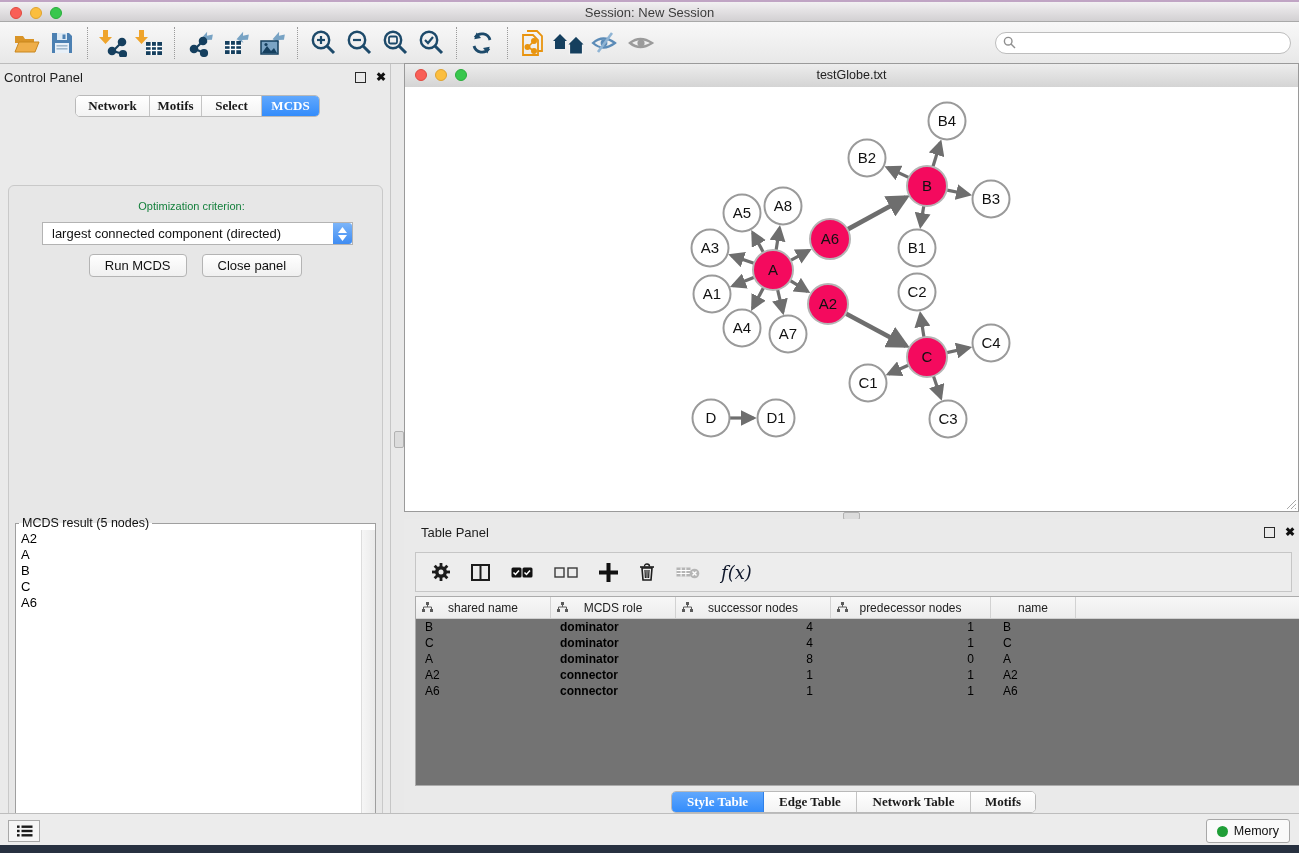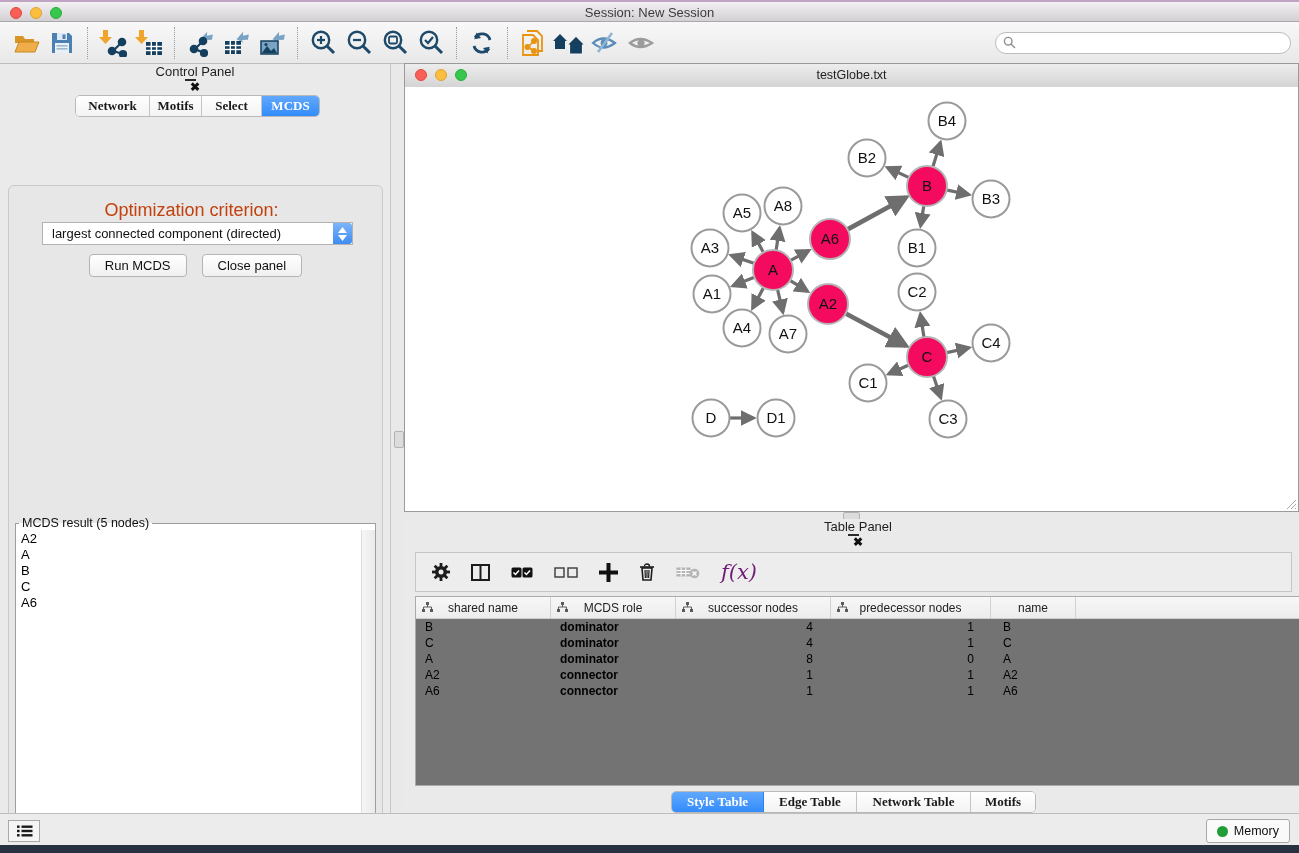--- a/index.html
+++ b/index.html
@@ -27,33 +27,33 @@
   .tb-sep{width:0;height:32px;border-left:1px dotted #9a9a9a;margin:0 7px;flex:0 0 auto;}
   .search-wrap{margin-left:auto;width:296px;height:22px;background:#fff;
     border:1px solid #bdbdbd;border-radius:12px;display:flex;align-items:center;
     padding-left:7px;box-sizing:border-box;}
   .search-wrap input{border:none;outline:none;flex:1;font-size:12px;background:transparent;
     font-family:"Liberation Sans",sans-serif;}
 
   
   .control-panel{left:0;top:64px;width:391px;height:749px;background:#eaeaea;
     border-right:1px solid #c6c6c6;box-sizing:border-box;}
-  .panel-head{height:26px;display:flex;align-items:center;padding:0 4px;font-size:13px;color:#1e1e1e;flex-direction:column;}
+  .panel-head{height:26px;display:flex;align-items:center;padding:0 4px;font-size:13px;color:#1e1e1e;}
   .panel-head .spacer{flex:1;}
   .float-icon{width:9px;height:9px;border:1.6px solid #2a2a2a;display:inline-block;margin-right:10px;}
   .close-icon{font-size:12px;font-weight:bold;color:#111;line-height:1;}
   .seg{display:flex;border:1px solid #b9b9b9;border-radius:5px;overflow:hidden;background:#fff;height:22px;box-sizing:border-box;font-family:Liberation Serif, serif;}
   .seg .s{display:flex;align-items:center;justify-content:center;font-size:13px;font-weight:600;
      color:#1a1a1a;border-right:1px solid #c4c4c4;background:linear-gradient(#ffffff,#f3f3f3);cursor:default;}
   .seg .s:last-child{border-right:none;}
   .seg .s.active{background:linear-gradient(#61a8fd,#338cfb);color:#fff;border-right-color:#2f80e8;}
   .cp-tabs{left:75px;top:95px;}
   .cp-body{left:8px;top:121px;width:375px;height:682px;background:#e7e7e7;
     border:1px solid #c9c9c9;border-radius:6px;box-sizing:border-box;}
-  .opt-label{position:absolute;left:0;right:8px;top:14px;text-align:center;font-size:18px;color:#c2410c;}
+  .opt-label{position:absolute;left:0;right:8px;top:14px;text-align:center;font-size:11px;color:#15803d;}
   .criterion{position:absolute;left:33px;top:36px;width:311px;height:23px;background:#fff;
     border:1px solid #b3b3b3;border-radius:0;box-sizing:border-box;display:flex;align-items:center;}
   .criterion .val{flex:1;font-size:13px;color:#111;padding-left:9px;white-space:nowrap;overflow:hidden;}
   .criterion .stepper{width:19px;height:21px;border-radius:0 3px 3px 0;
     background:linear-gradient(#7cb5f9,#3f8cf2);display:flex;flex-direction:column;
     align-items:center;justify-content:center;gap:2px;}
   .cp-buttons{position:absolute;left:0;right:0;top:68px;display:flex;justify-content:center;gap:15px;}
   .btn{height:23px;padding:0 15px;border:1px solid #b4b4b4;border-radius:4px;
     background:linear-gradient(#ffffff,#f0f0f0);font-size:13px;color:#111;
     display:flex;align-items:center;box-sizing:border-box;}
@@ -74,21 +74,21 @@
   .nw-canvas{position:absolute;left:0;top:23px;right:0;bottom:0;background:#fff;overflow:hidden;}
   .grip{position:absolute;right:1px;bottom:1px;}
   .v-handle{left:394px;top:431px;width:8px;height:15px;background:#dcdcdc;border:1px solid #b2b2b2;border-radius:2px;}
   .h-handle{left:843px;top:512px;width:15px;height:6px;background:#dcdcdc;border:1px solid #b2b2b2;border-radius:2px;}
 
   
   .table-panel{left:404px;top:519px;width:895px;height:294px;background:#eaeaea;}
   .tp-toolbar{position:absolute;left:11px;top:33px;width:877px;height:40px;background:#ededed;
     border:1px solid #c6c6c6;box-sizing:border-box;display:flex;align-items:center;gap:21px;padding-left:16px;}
   .tpi{display:flex;align-items:center;justify-content:center;}
-  .fx{font-family:"DejaVu Serif",serif;font-style:italic;font-size:21px;color:#701a75;}
+  .fx{font-family:"DejaVu Serif",serif;font-style:italic;font-size:18px;color:#0f172a;}
   .tp-table{position:absolute;left:11px;top:77px;width:930px;height:190px;background:#737373;
     border:1px solid #ababab;box-sizing:border-box;overflow:hidden;}
   .tp-hrow{display:flex;height:21px;background:linear-gradient(#f7f7f7,#ededed);
     border-bottom:1px solid #cfcfcf;font-size:12px;color:#222;}
   .tp-hcell{position:relative;display:flex;align-items:center;justify-content:center;
     border-right:1px solid #d2d2d2;box-sizing:border-box;}
   .tp-hcell svg{position:absolute;left:6px;top:5px;}
   .tp-row{display:flex;height:16px;font-size:12px;color:#000;align-items:center;}
   .c0{width:135px;box-sizing:border-box;}
   .c1{width:125px;box-sizing:border-box;}

